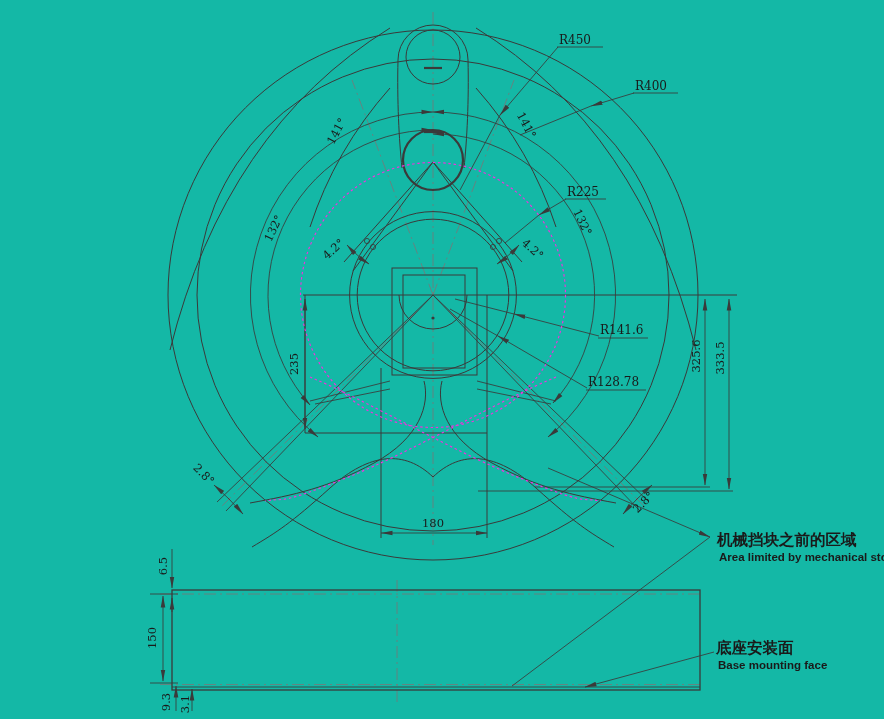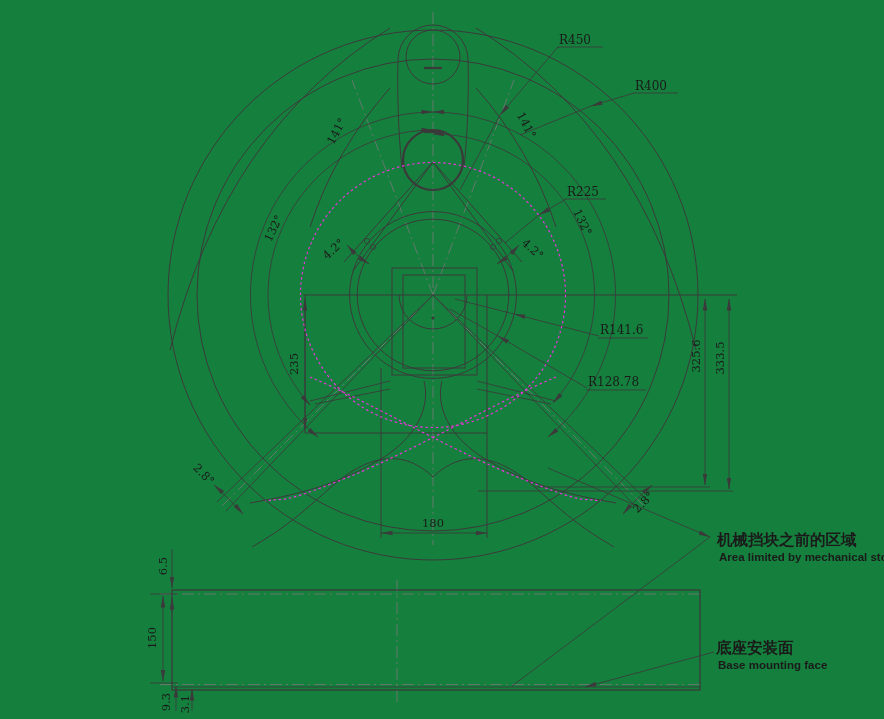--- a/index.html
+++ b/index.html
@@ -1,16 +1,16 @@
 <!DOCTYPE html>
 <html><head>
 <meta charset="utf-8">
 <style>
   html,body{margin:0;padding:0;background:#ffffff;}
-  .stage{position:relative;width:884px;height:719px;background:#15803d;overflow:hidden;}
+  .stage{position:relative;width:884px;height:719px;background:#14b8a6;overflow:hidden;}
   svg{display:block;}
   path,circle,rect,line,polyline{fill:none;}
   .mk{fill:#3a3a3a;stroke:none;}
   .s1{stroke-width:1;}
   .s08{stroke-width:0.85;}
   .s12{stroke-width:1.3;}
   .s22{stroke-width:2.2;}
   .cl{stroke-width:0.8;stroke-dasharray:12 4 2 4;}
   .mg{stroke-width:1.15;stroke-dasharray:2.5 2.7;}
   .dim{font:11.5px "DejaVu Serif", serif;}

